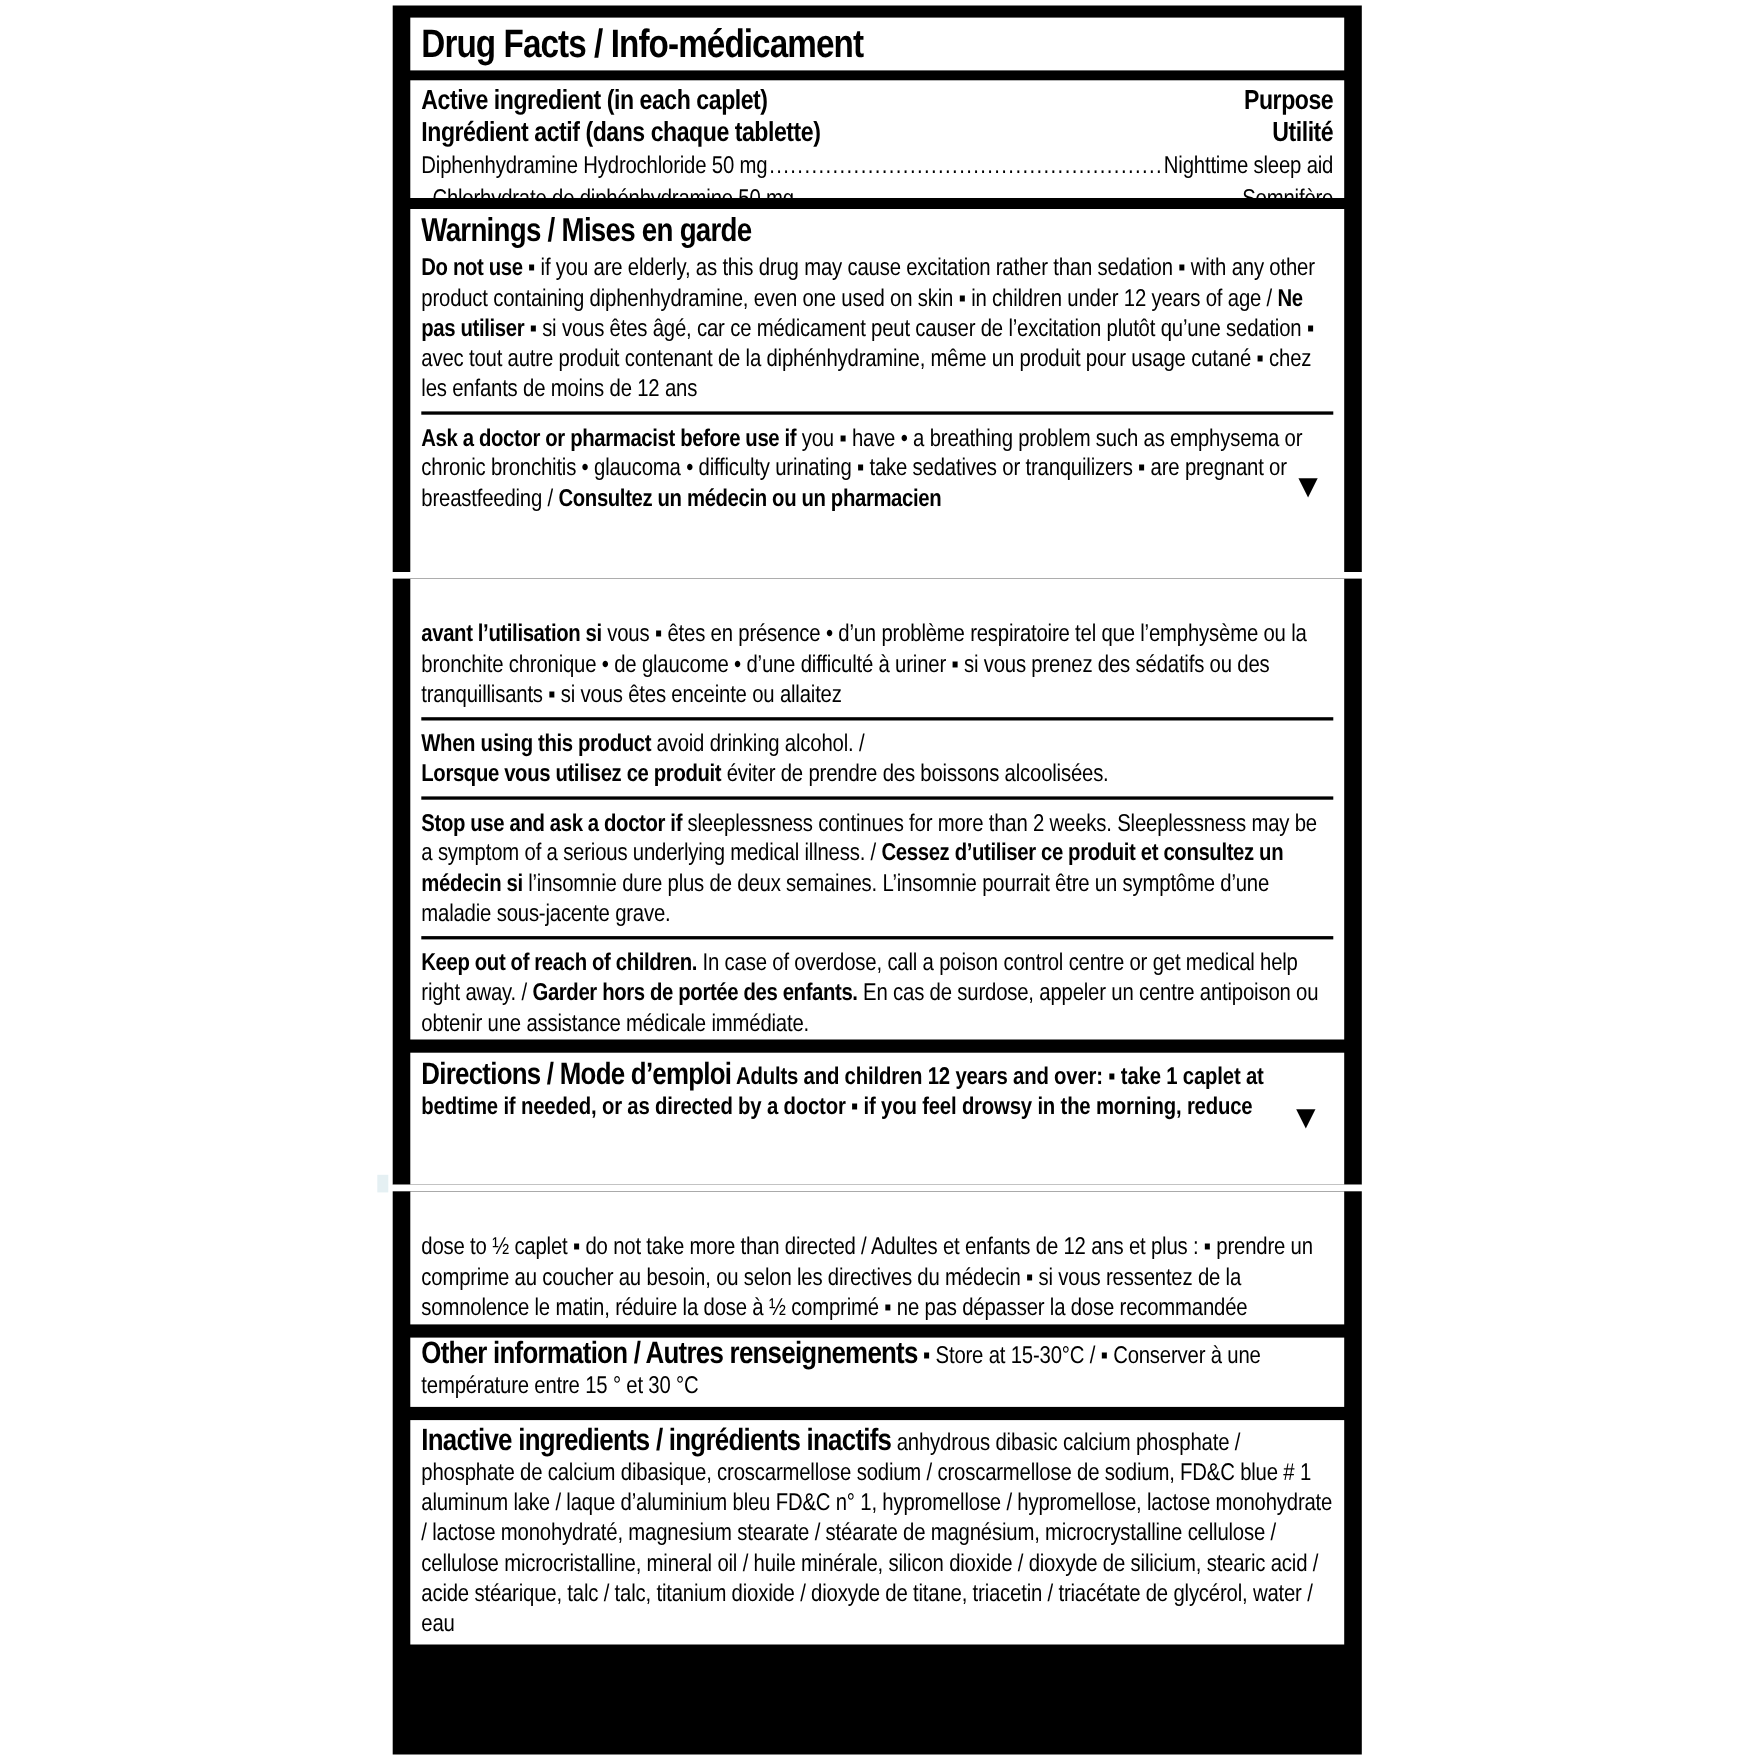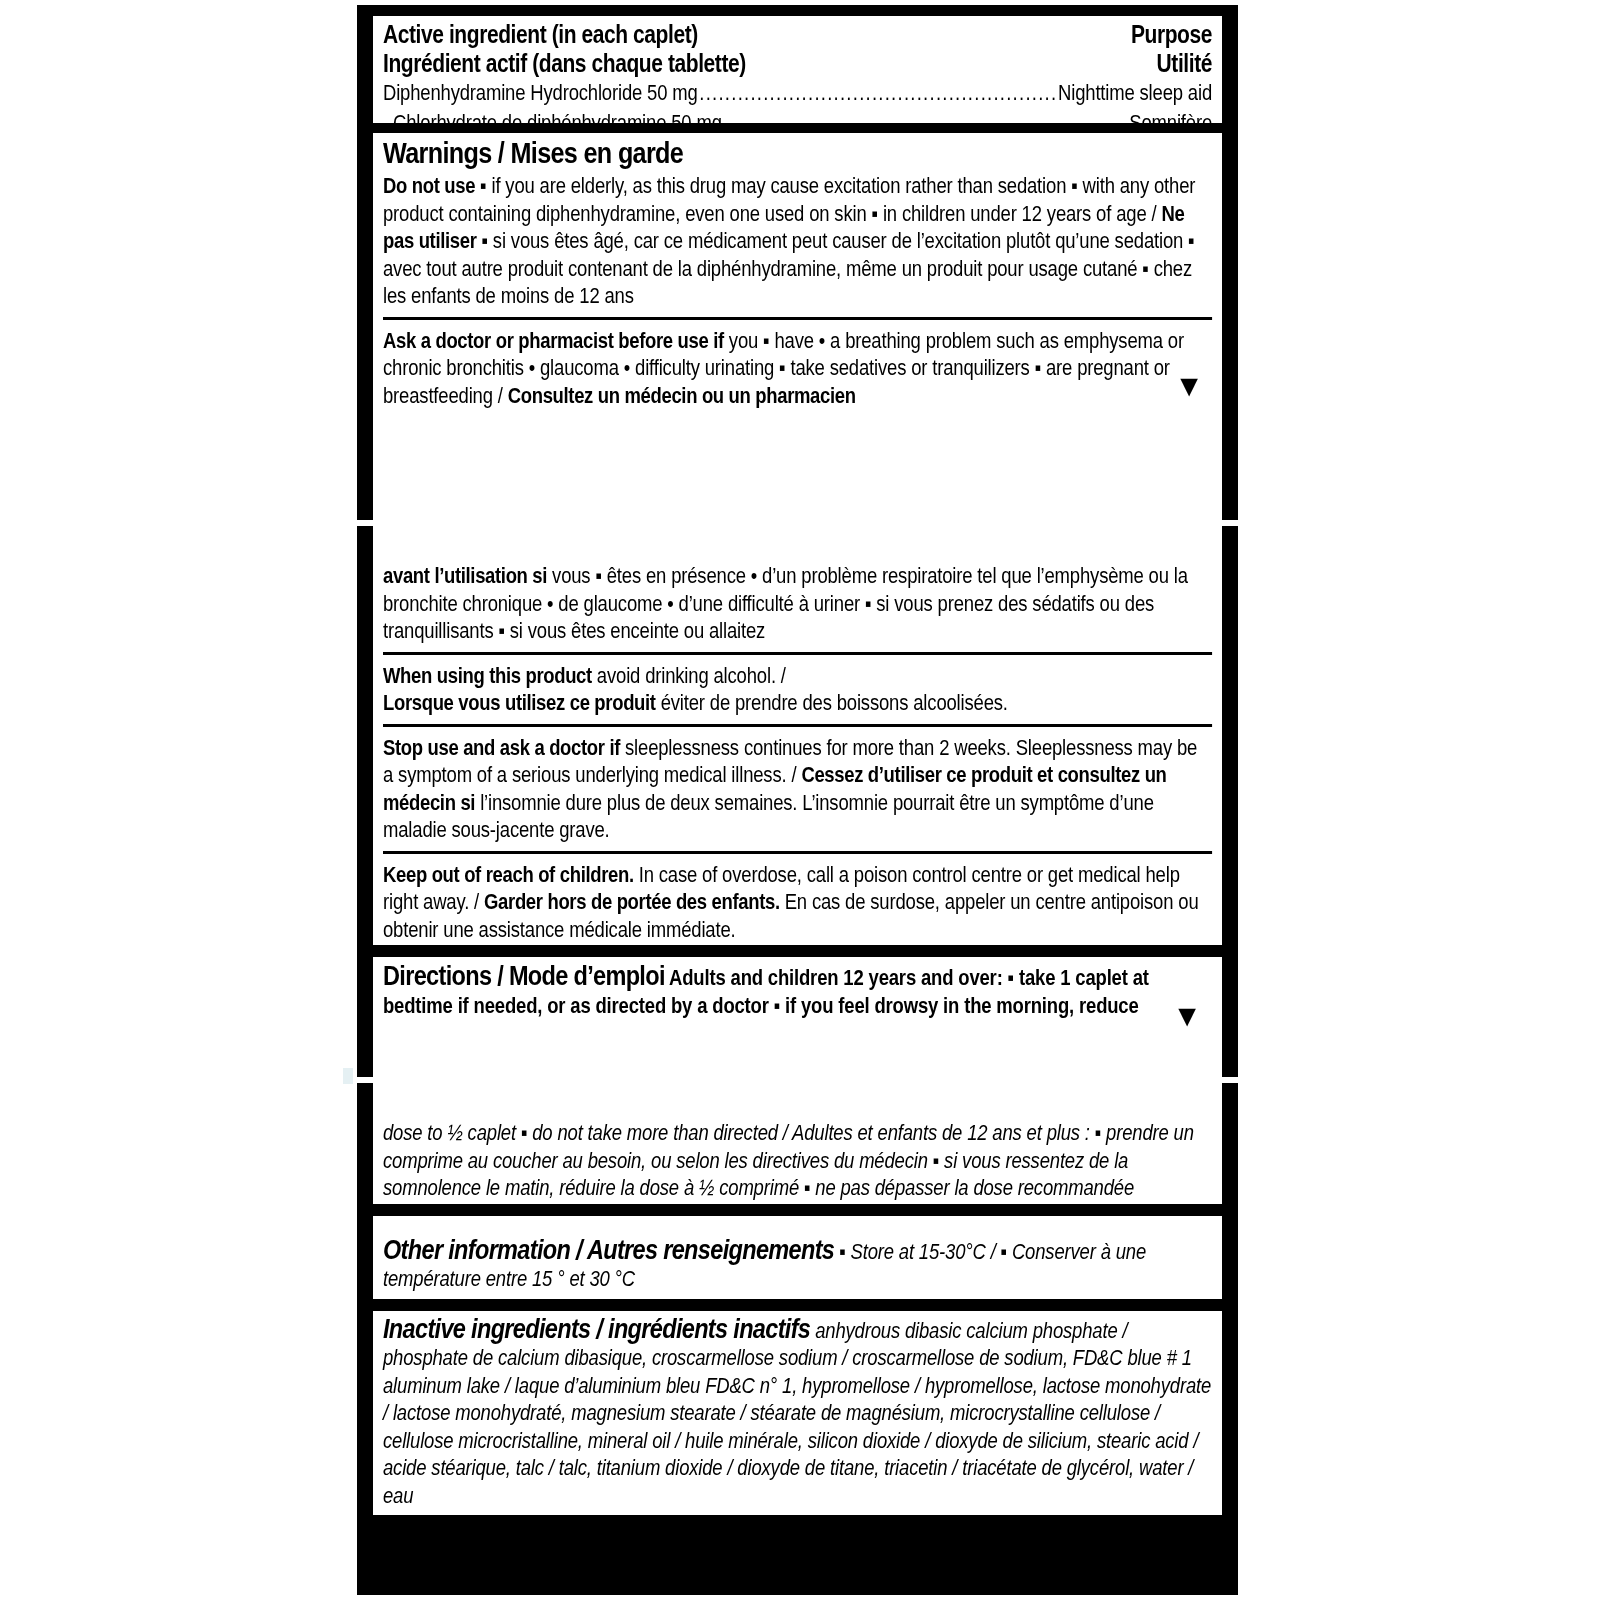--- a/index.html
+++ b/index.html
@@ -11,21 +11,21 @@
   .label{
     position:absolute;left:357px;top:5px;width:881px;
   }
   .panel{
     background:#000;box-sizing:border-box;
     padding-left:16px;padding-right:16px;
     display:flex;flex-direction:column;overflow:hidden;
   }
   .panel.p1{height:515px;padding-top:11px;}
   .panel.p2{height:551px;align-items:center;}
-  .panel.p3{height:512px;padding-bottom:12px;font-style:italic;}
+  .panel.p3{height:512px;padding-bottom:12px;}
   .gap{height:6px;background:#ffffff;}
   .box{background:#ffffff;box-sizing:border-box;padding:2px 10px;position:relative;overflow:hidden;}
   
   .cx{transform:scaleX(0.84);transform-origin:0 0;width:119.05%;}
   .title-box{height:48px;margin-bottom:9px;}
   .title{font-size:36px;font-weight:bold;line-height:44px;letter-spacing:-1px;white-space:nowrap;}
   .active-box{height:107px;margin-bottom:10px;padding-top:4px;}
   .hdr-row{display:flex;justify-content:space-between;font-weight:bold;font-size:25px;line-height:29px;letter-spacing:-0.5px;}
   .ta-r{text-align:right;}
   .leader-row{display:flex;align-items:baseline;font-size:22px;line-height:30px;letter-spacing:-0.2px;}
@@ -34,35 +34,38 @@
   .indent{padding-left:12px;}
   .sec-heading{font-size:30px;font-weight:bold;line-height:36px;letter-spacing:-0.8px;margin:0 0 1px 0;}
   .para{font-size:22px;line-height:27.5px;letter-spacing:-0.2px;margin:0;}
   .para b{letter-spacing:-0.4px;}
   .para .ih{font-size:28px;letter-spacing:-0.8px;}
   .rule{height:3px;background:#000;margin:7px 0;}
   .warn1{flex:1;}
   .warn2{padding-top:36px;margin-bottom:12px;}
   .dir1{flex:1;padding-top:5px;font-weight:bold;}
   .dir2{padding-top:36px;margin-bottom:12px;}
-  .other{margin-bottom:12px;padding-top:20px;padding-bottom:6px;}
+  .other{margin-bottom:12px;padding-top:0;padding-bottom:6px;}
   .inactive{margin-bottom:12px;padding-top:4px;padding-bottom:6px;}
   .questions{flex:1;min-height:36px;padding-top:3px;}
   .arrow{position:absolute;font-size:30px;line-height:30px;}
   .arrow.a1{top:238px;right:18px;}
   .arrow.a2{top:44px;right:20px;}
   .cut-mark{position:absolute;background:#cfe3ea;opacity:0.55;}
   .cm1{left:343px;top:1068px;width:10px;height:16px;}
 </style>
 </head>
 <body>
 
 <div class="label">
 
   <section class="panel p1">
+    <div class="box title-box">
+      <div class="cx title">Drug Facts / Info-médicament</div>
+    </div>
 
     <div class="box active-box">
       <div class="cx">
         <div class="hdr-row">
           <div>
             <div>Active ingredient (in each caplet)</div>
             <div>Ingrédient actif (dans chaque tablette)</div>
           </div>
           <div class="ta-r">
             <div>Purpose</div>

